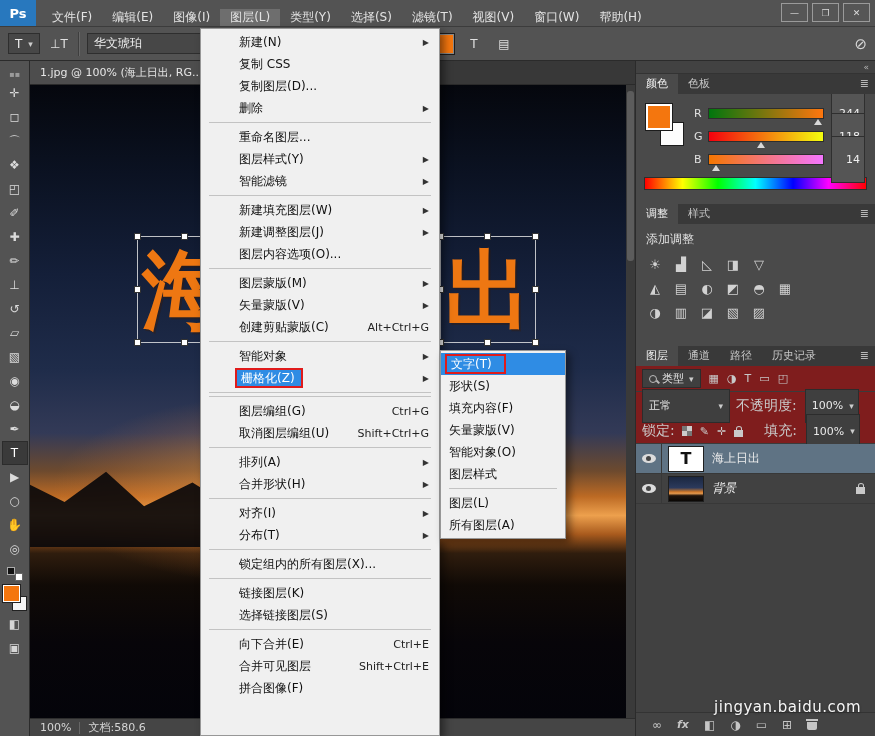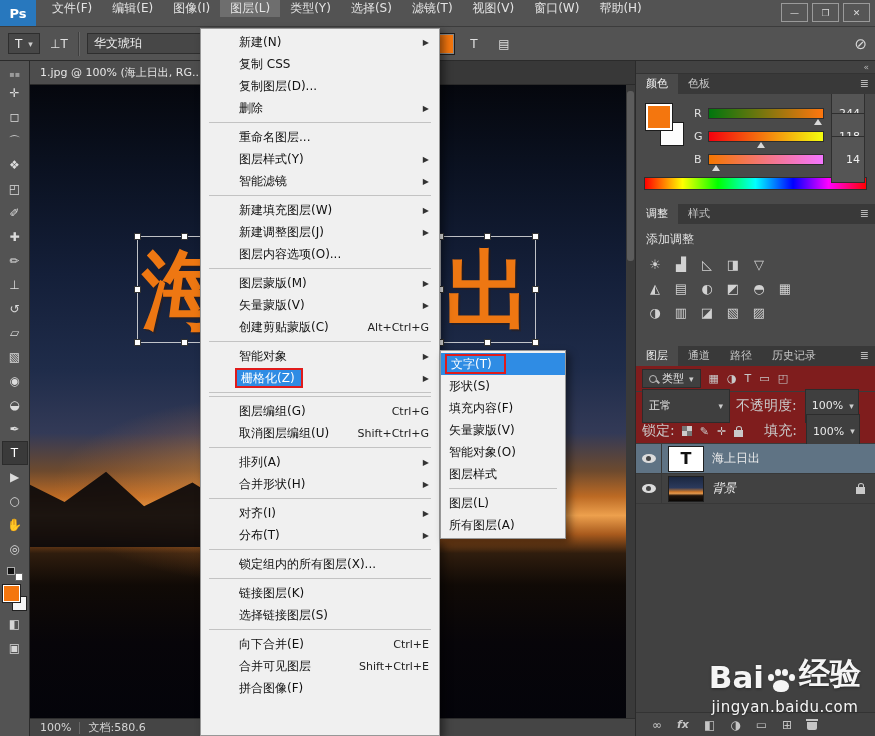--- a/index.html
+++ b/index.html
@@ -2,21 +2,21 @@
 <html><head>
 <meta charset="utf-8">
 <style>
   *{margin:0;padding:0;box-sizing:border-box;font-family:"DejaVu Sans","Liberation Sans",sans-serif}
   html,body{width:875px;height:736px;overflow:hidden}
   body{position:relative;background:#535353;color:#ddd;font-size:12px}
 
   
   .menubar{position:absolute;left:0;top:0;right:0;height:27px;background:#535353;border-bottom:1px solid #3c3c3c;display:flex;align-items:stretch;z-index:30}
   .ps-logo{width:36px;display:flex;align-items:center;justify-content:center;background:#2878be;color:#fff;font-weight:bold;font-size:13px}
-  .menus{display:flex;align-items:flex-start;margin-left:6px}
+  .menus{display:flex;align-items:flex-end;margin-left:6px}
   .mb-item{padding:0 10px;display:flex;align-items:center;color:#e3e3e3;font-size:12px;cursor:default}
   .mb-item.active{background:#6e6e6e}
   .win-controls{position:absolute;right:5px;top:3px;display:flex;gap:4px}
   .winbtn{width:27px;height:19px;border:1px solid #9a9a9a;display:flex;align-items:center;justify-content:center;font-size:9px;color:#ddd;background:#565656}
 
   
   .optionsbar{position:absolute;left:0;top:27px;right:0;height:34px;background:#535353;border-bottom:1px solid #2b2b2b;display:flex;align-items:center;gap:8px;padding:0 8px;z-index:10}
   .opt-icon{min-width:22px;height:22px;display:flex;align-items:center;justify-content:center;color:#e0e0e0;font-size:12px}
   .opt-box{background:#474747;border:1px solid #2e2e2e;height:21px;display:flex;align-items:center;gap:6px;padding:0 6px;font-size:12px;color:#eee}
   .opt-divider{width:1px;height:24px;background:#3e3e3e;box-shadow:1px 0 0 #666}
@@ -572,19 +572,14 @@
     <div class="menu-sep"></div>
     <div class="menu-item">
       <span class="mi-label">图层(L)</span>
     </div>
     <div class="menu-item">
       <span class="mi-label">所有图层(A)</span>
     </div>
   </div>
 
 <div class="watermark">
-  <div class="wm-row1">
-    <span>Bai</span>
-    <span class="paw"></span>
-    <span>经验</span>
-  </div>
   <div class="wm-row2">jingyan.baidu.com</div>
 </div>
 
 </body></html>

